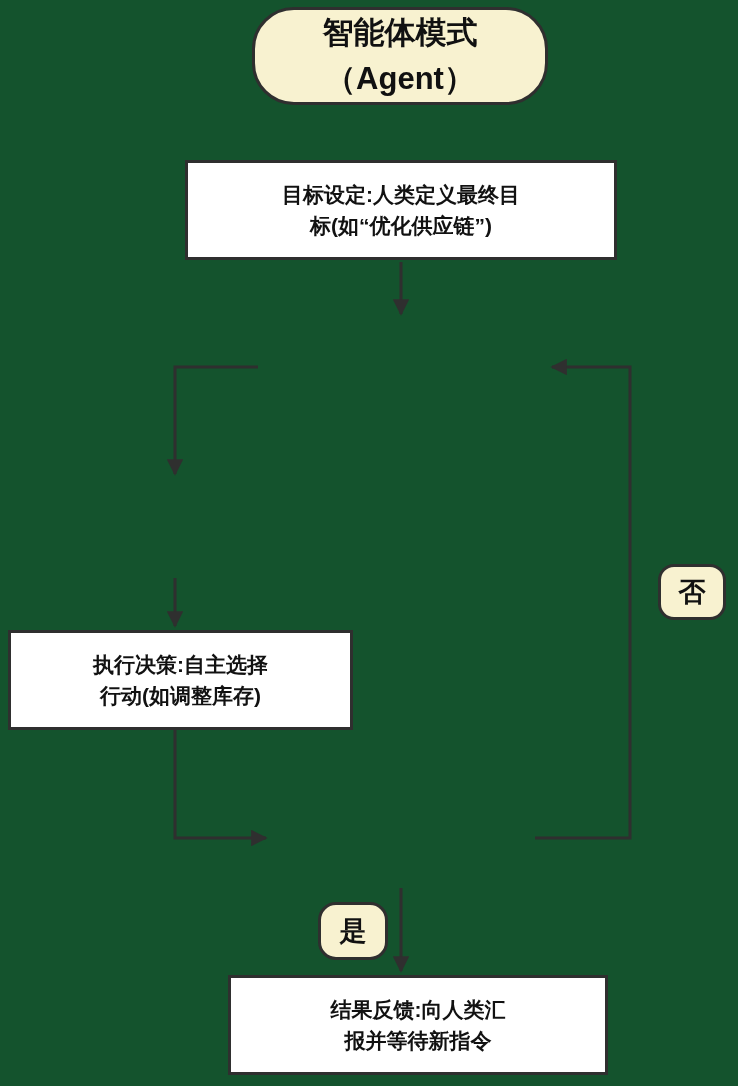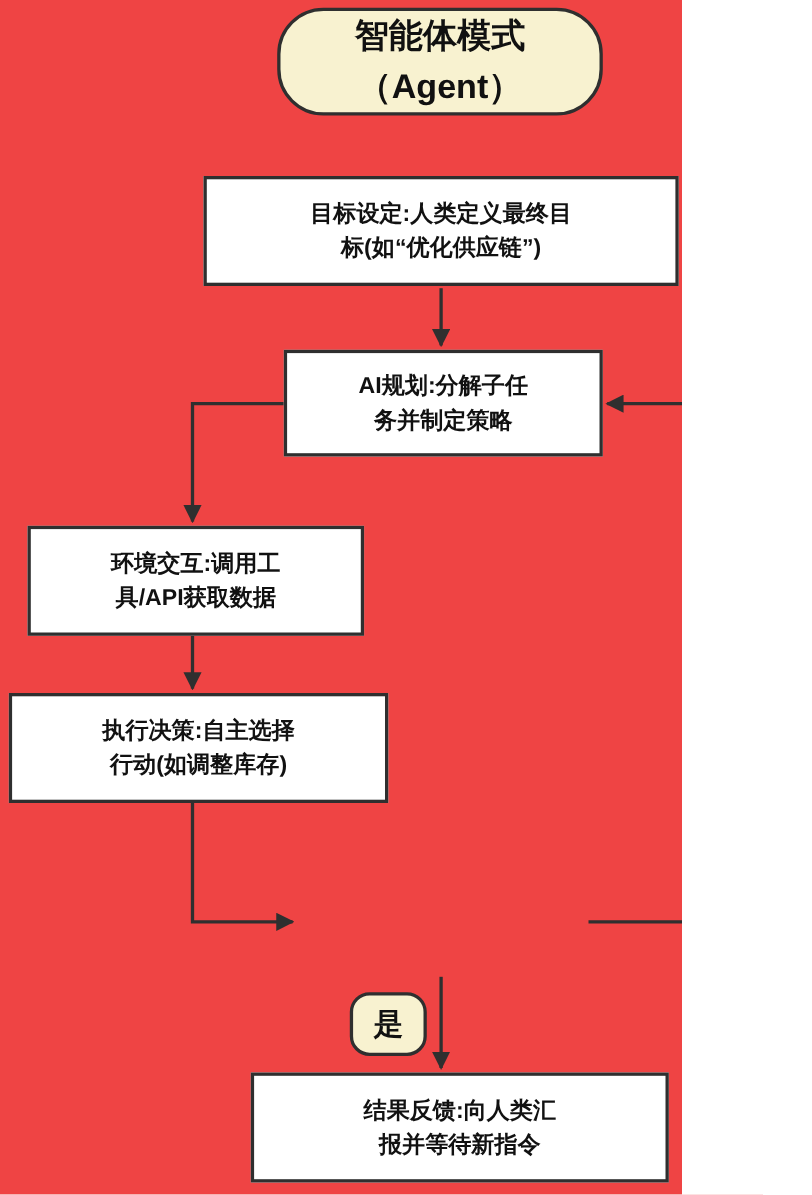--- a/index.html
+++ b/index.html
@@ -5,23 +5,23 @@
   html, body {
     margin: 0;
     padding: 0;
     background: #ffffff;
   }
   body {
     font-family: "Liberation Sans", "DejaVu Sans", sans-serif;
   }
   .canvas {
     position: relative;
-    width: 620px;
+    width: 738px;
     height: 1086px;
-    background: #ef4444;
+    background: #14532d;
     overflow: hidden;
   }
   .layer {
     position: absolute;
     left: 0;
     top: 0;
   }
   .node {
     position: absolute;
     box-sizing: border-box;
@@ -68,25 +68,21 @@
     <polyline class="edge" points="535,838 630,838 630,367 552,367" marker-end="url(#arrow)"></polyline>
     <polyline class="edge" points="401,888 401,971" marker-end="url(#arrow)"></polyline>
   </svg>
 
   <div class="node pill" style="left:252px; top:7px; width:296px; height:98px; border-radius:42px; font-size:31px;">智能体模式
 （Agent）</div>
 
   <div class="node" style="left:185px; top:160px; width:432px; height:100px;">目标设定:人类定义最终目
 标(如“优化供应链”)</div>
 
-  <div class="node" style="left:258px; top:318px; width:290px; height:97px;">AI规划:分解子任
-务并制定策略</div>
 
-  <div class="node" style="left:25px; top:478px; width:306px; height:100px;">环境交互:调用工
-具/API获取数据</div>
 
   <div class="node" style="left:8px; top:630px; width:345px; height:100px;">执行决策:自主选择
 行动(如调整库存)</div>
 
 
   <div class="node pill" style="left:658px; top:564px; width:68px; height:56px; border-radius:16px; font-size:27px;">否</div>
 
   <div class="node pill" style="left:318px; top:902px; width:70px; height:58px; border-radius:18px; font-size:27px;">是</div>
 
   <div class="node" style="left:228px; top:975px; width:380px; height:100px;">结果反馈:向人类汇

